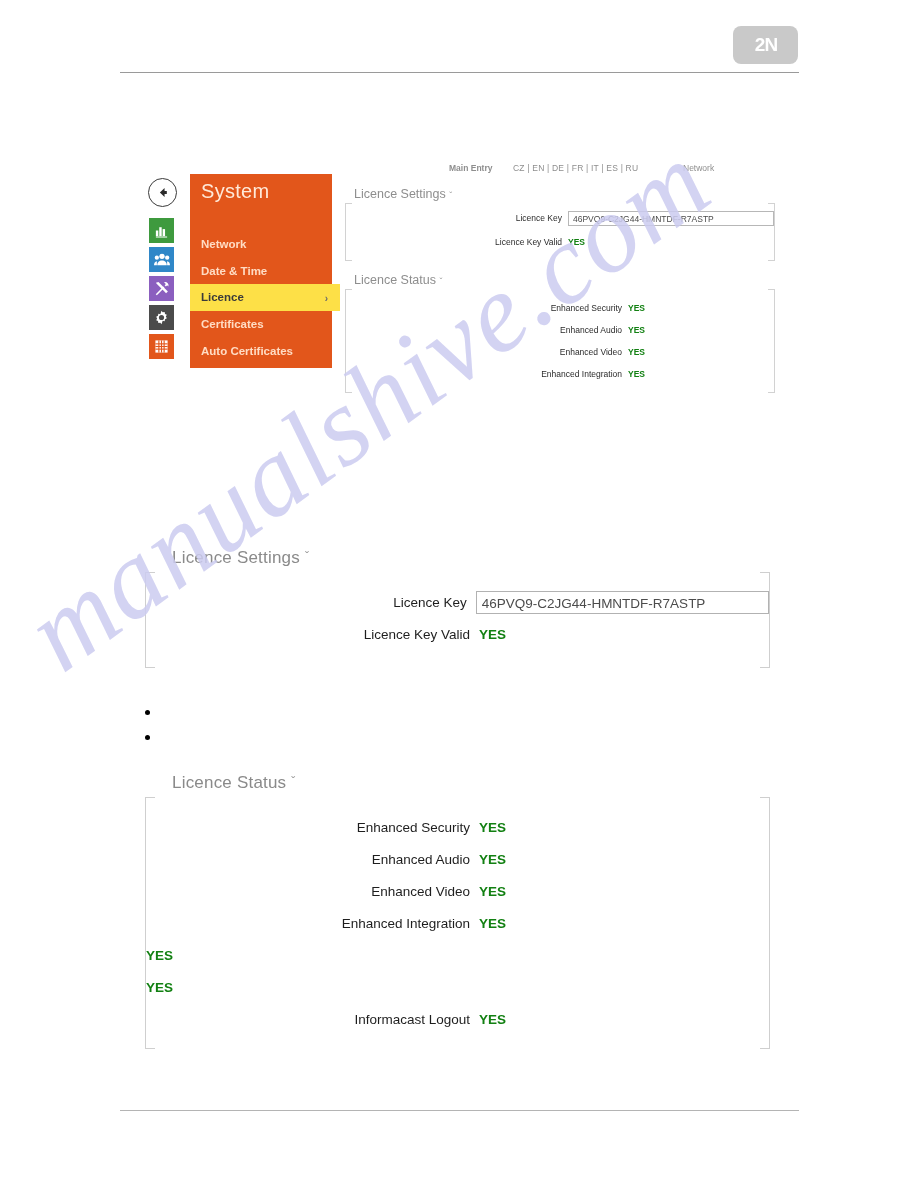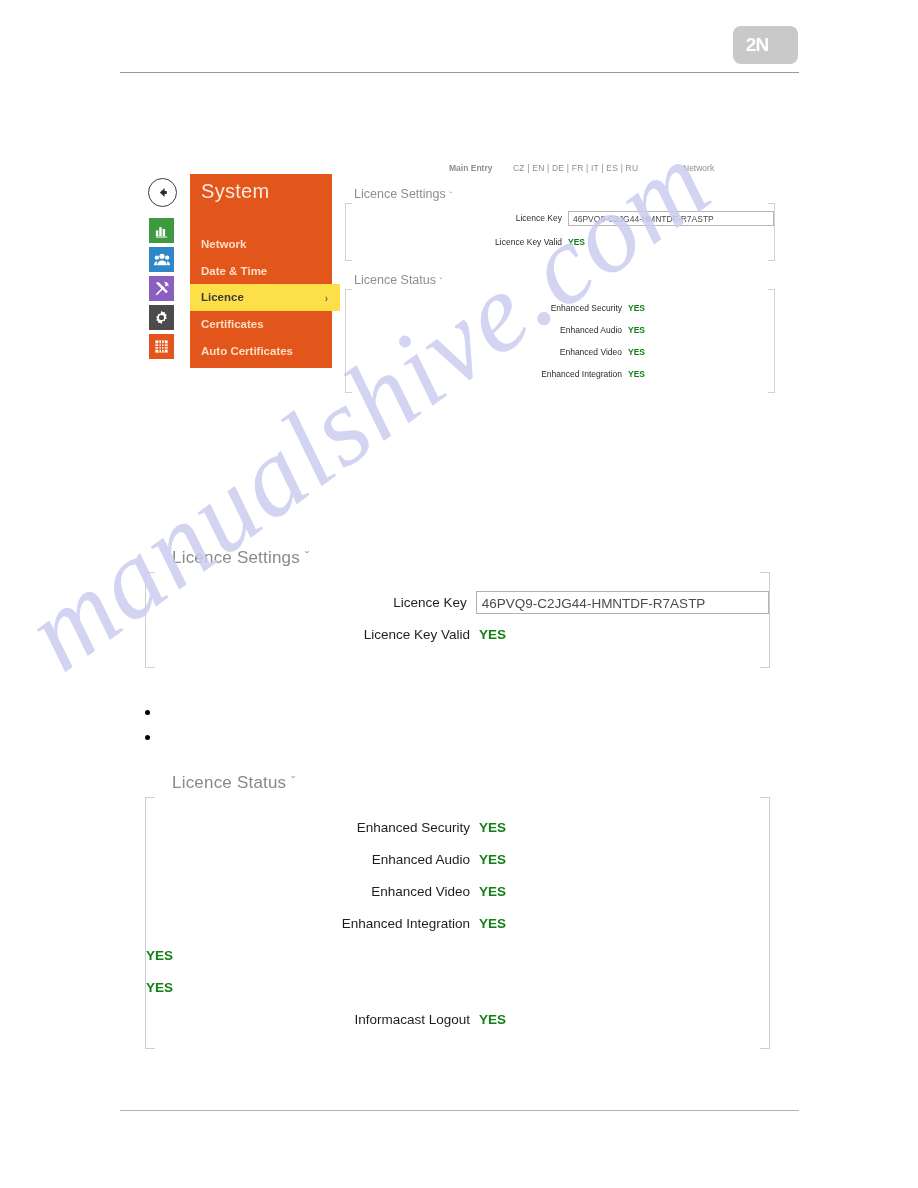--- a/index.html
+++ b/index.html
@@ -20,21 +20,21 @@
   .page-logo {
     position: absolute;
     left: 733px;
     top: 26px;
     width: 65px;
     height: 38px;
     background: #c9c9c9;
     border-radius: 8px;
     display: flex;
     align-items: center;
-    justify-content: flex-start;
+    justify-content: center;
   }
   .page-logo svg { display:block; }
 
   .rule {
     position: absolute;
     left: 120px;
     width: 679px;
     height: 1px;
     background: #9a9a9a;
   }

